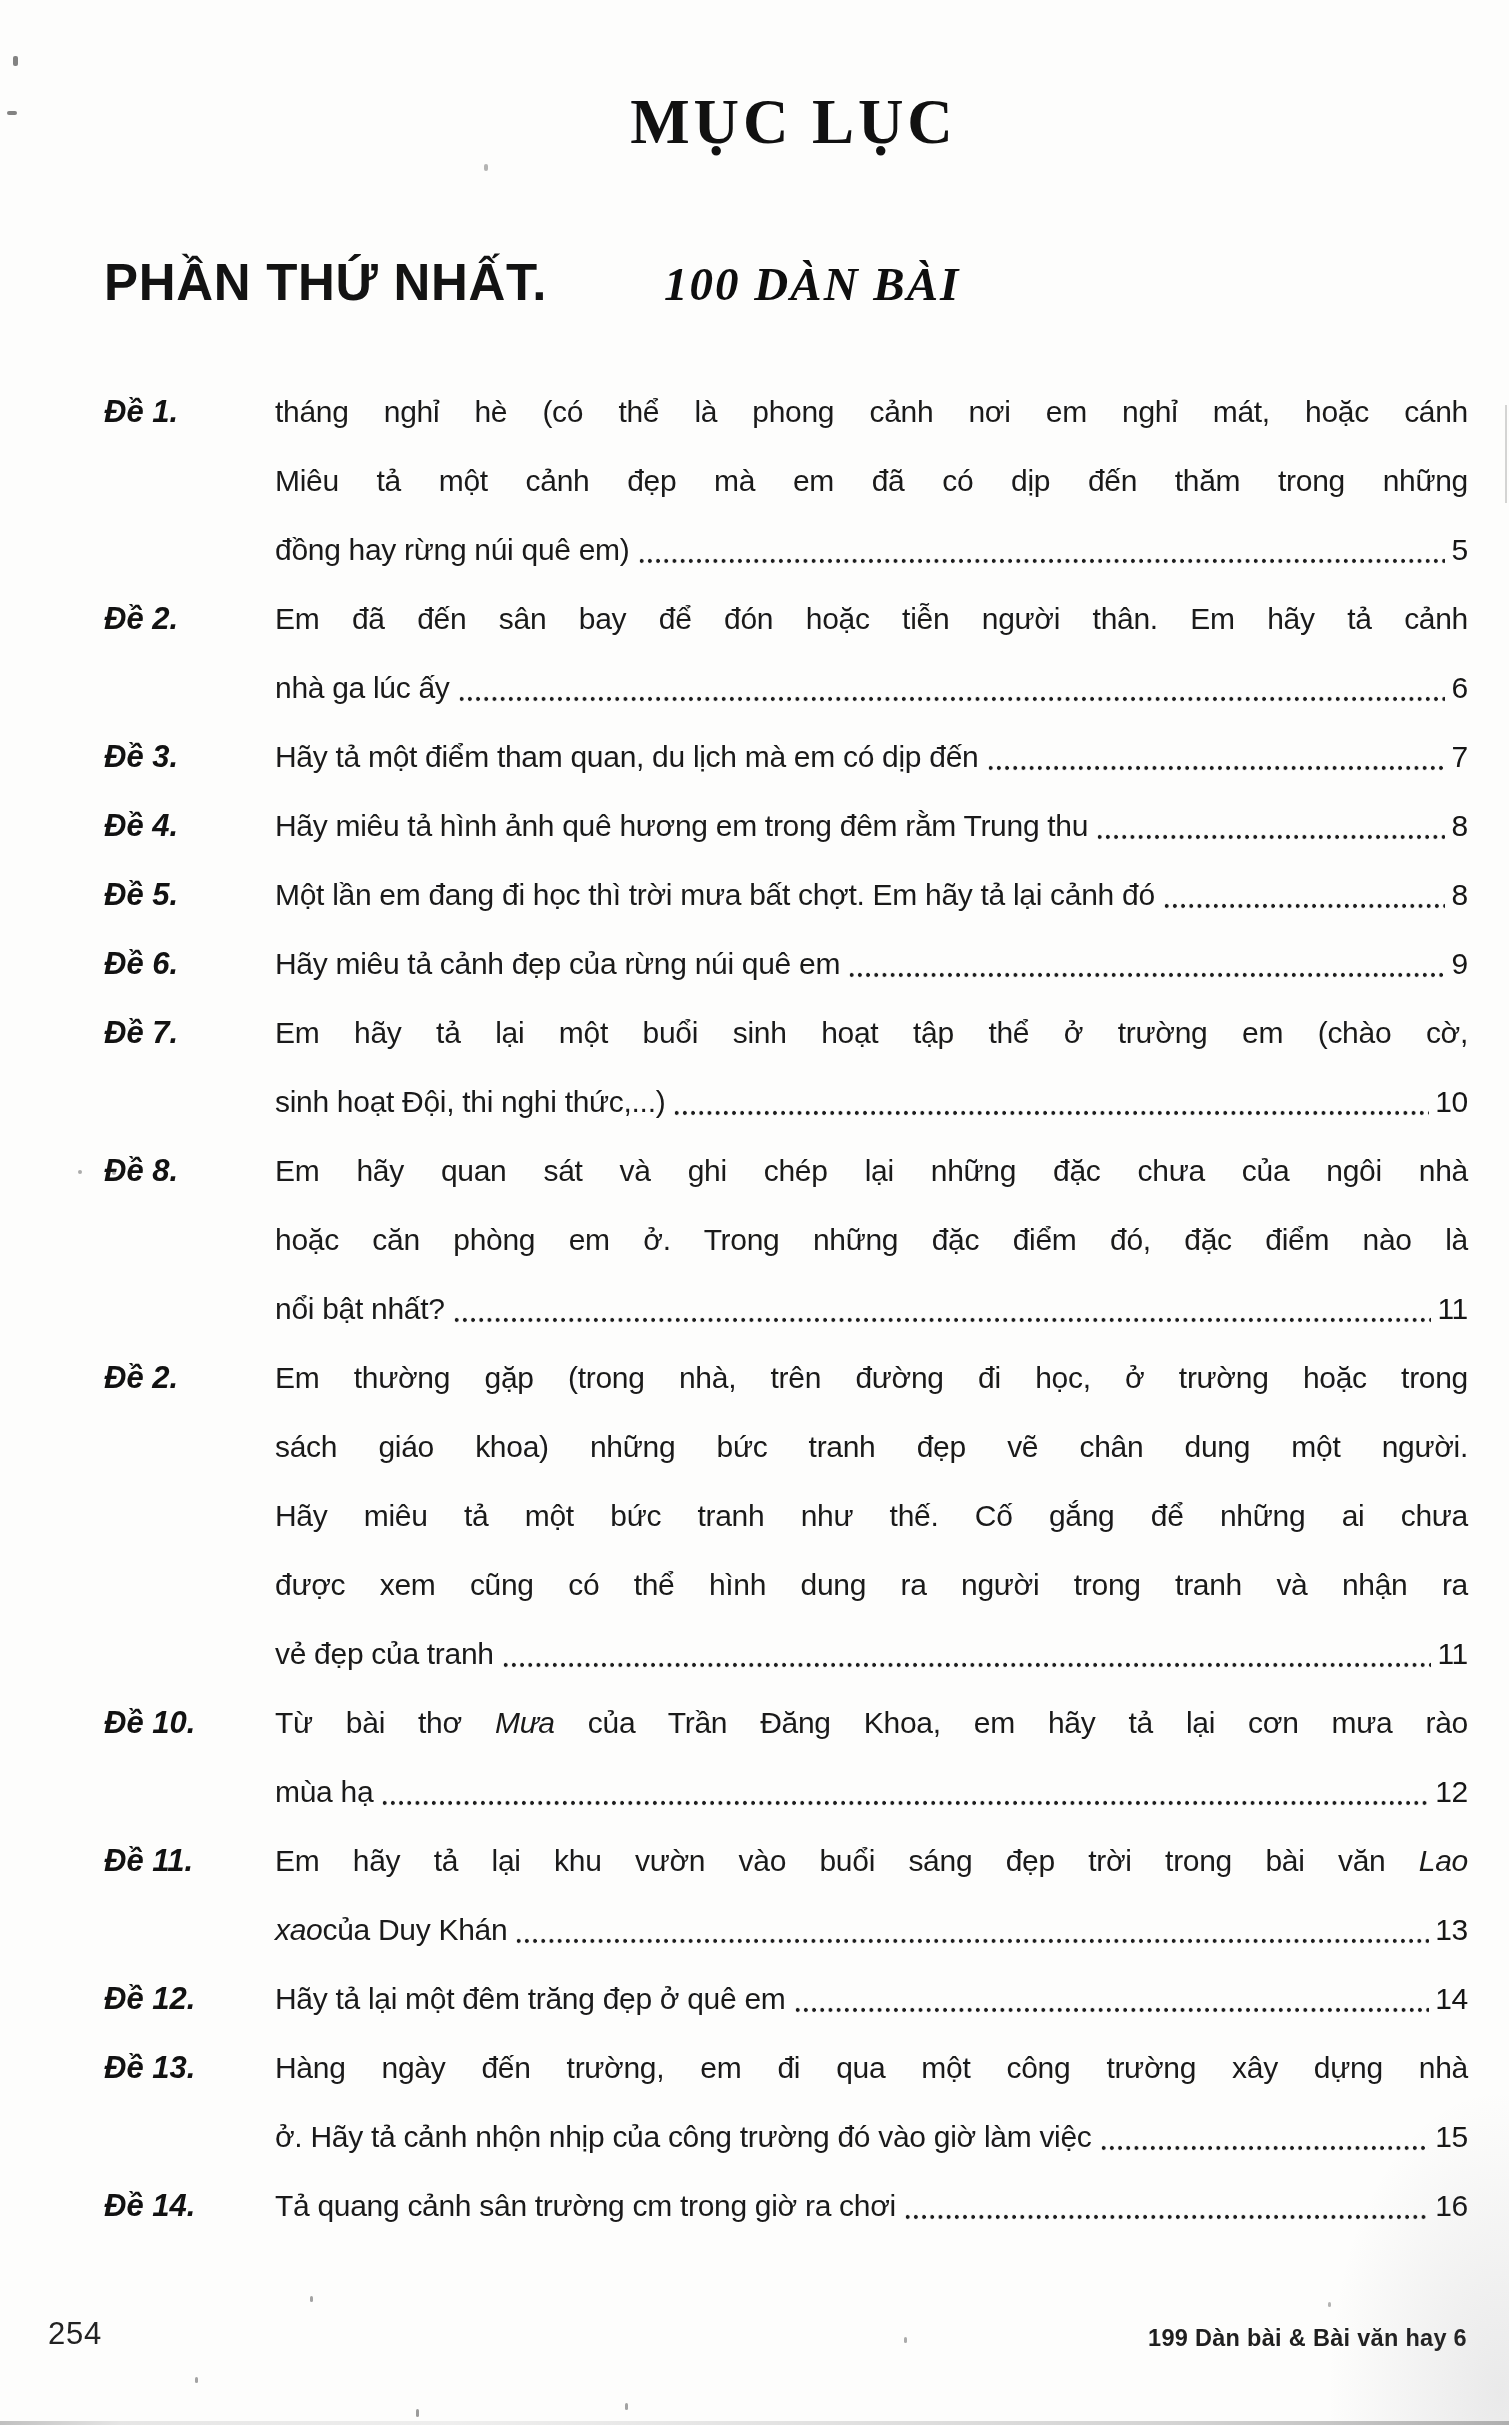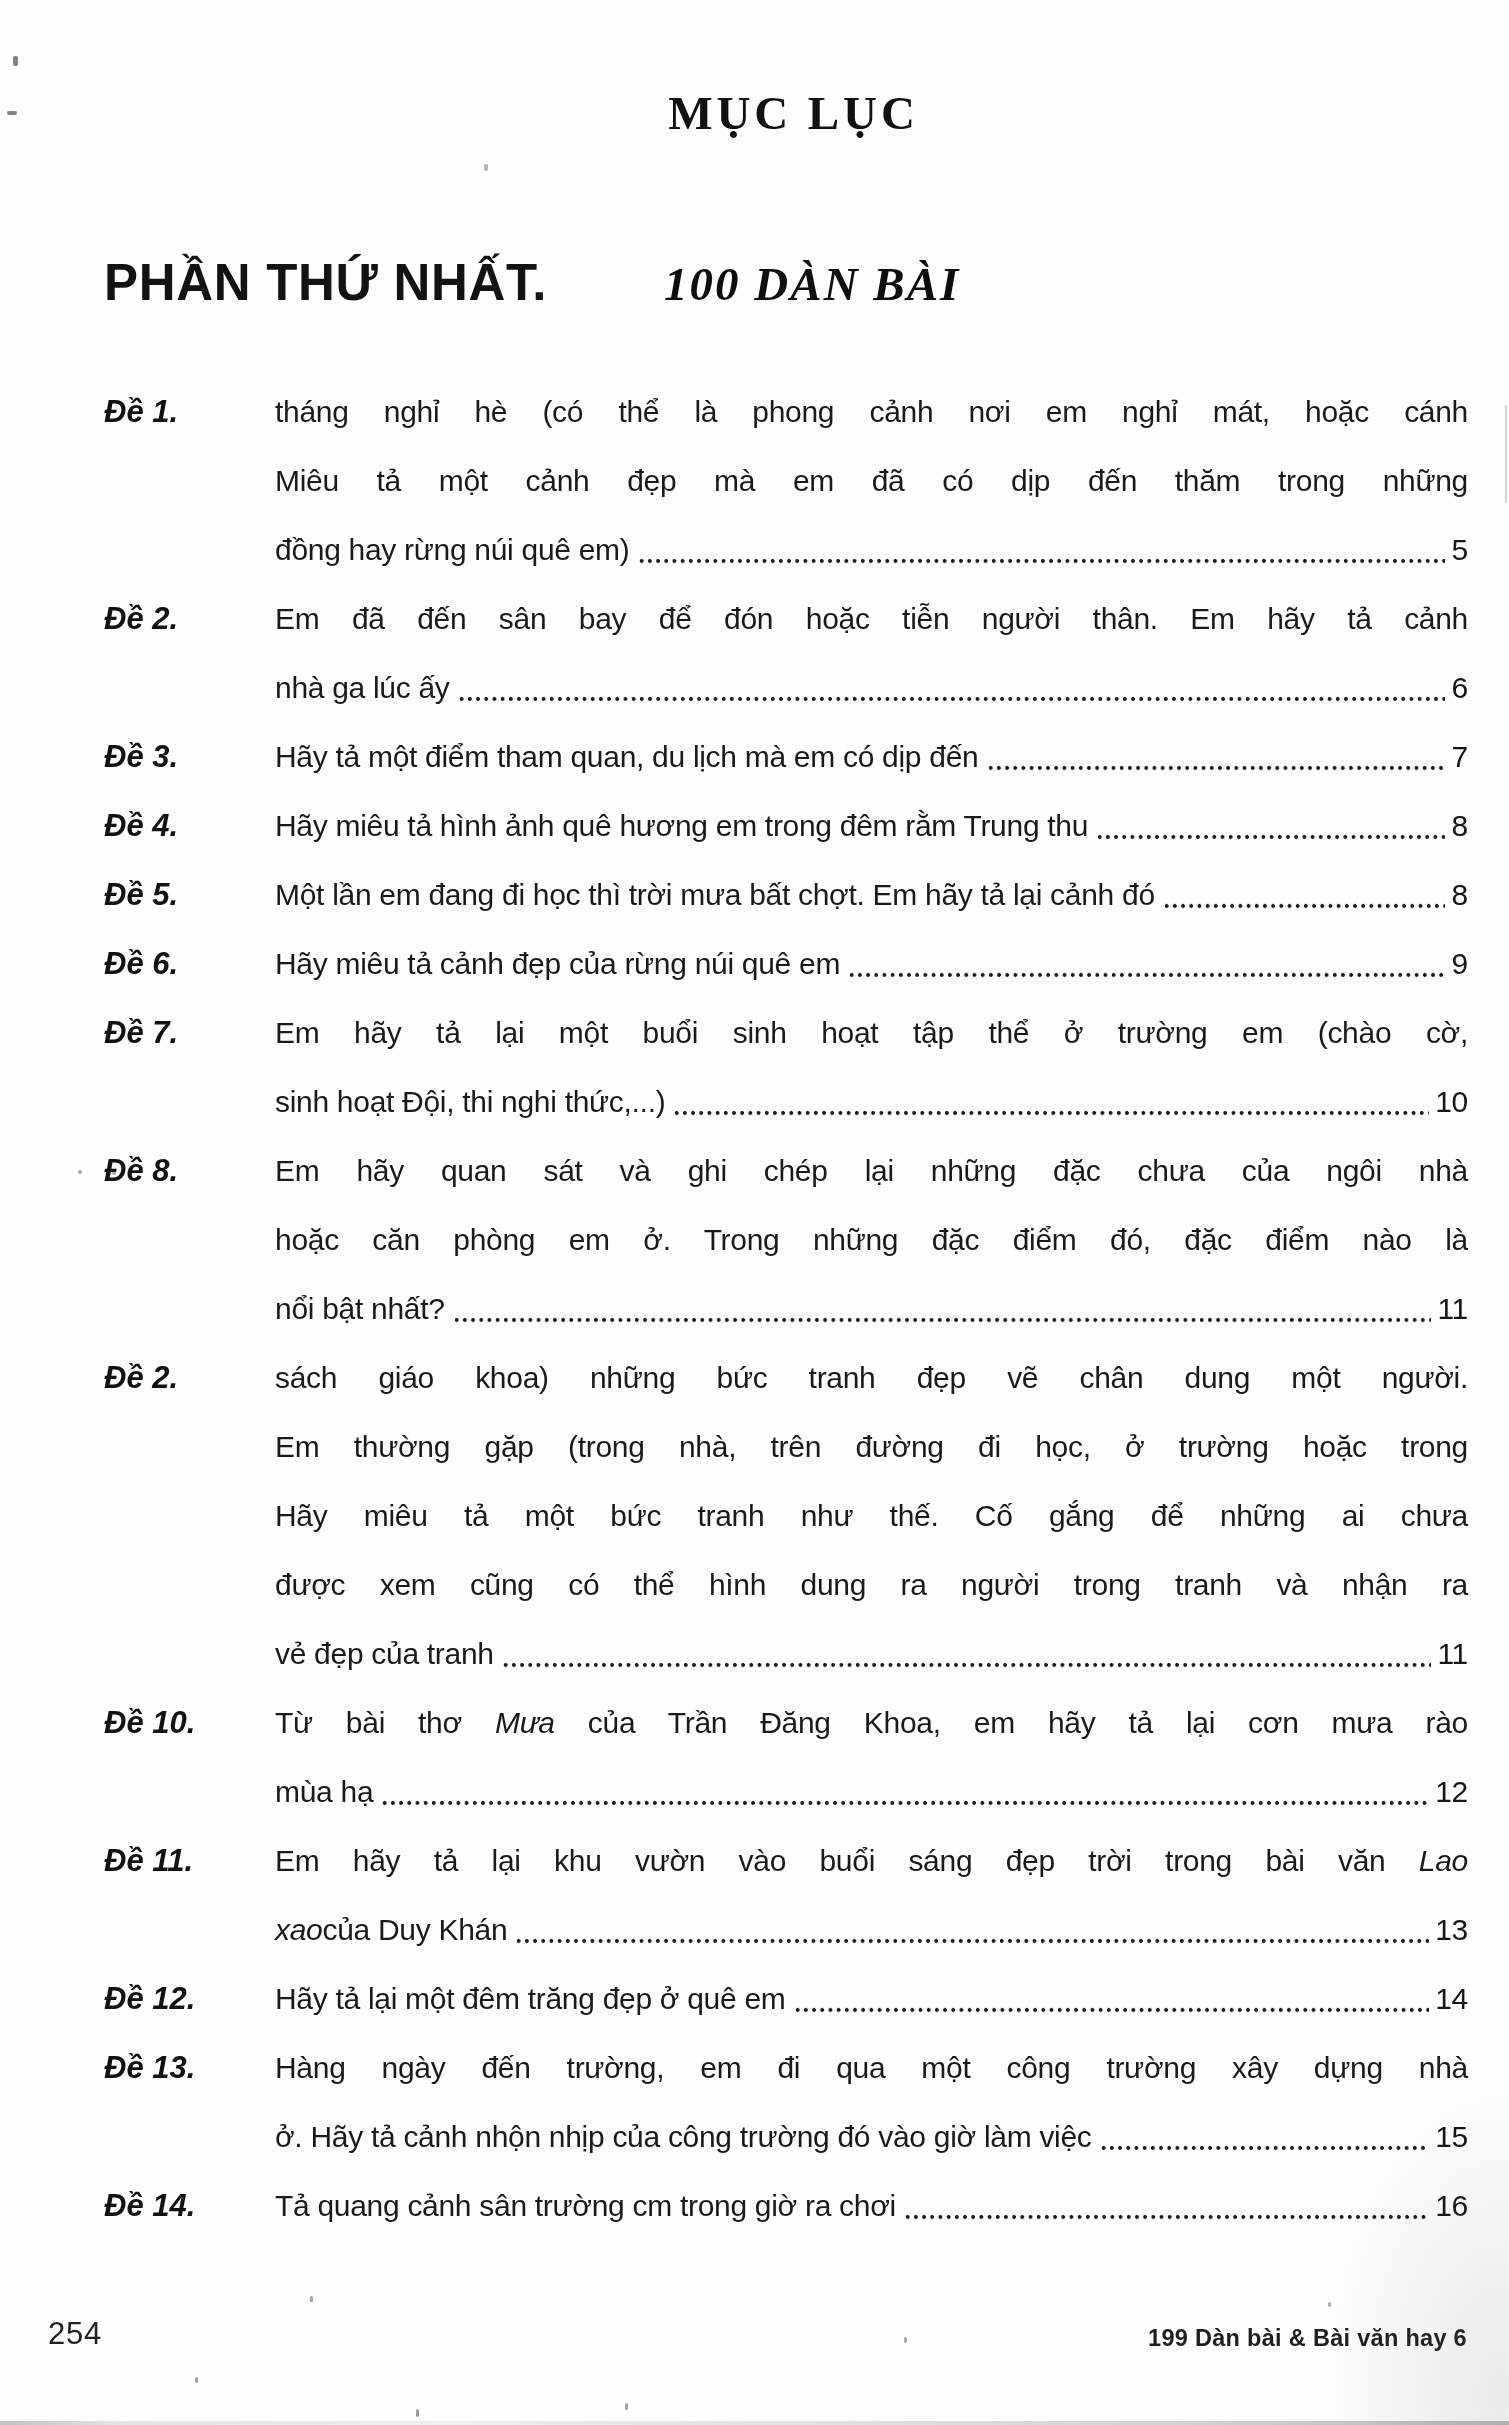--- a/index.html
+++ b/index.html
@@ -22,21 +22,21 @@
     position: absolute;
     top: 86px;
     left: 0;
     width: 100%;
     margin: 0;
     text-align: center;
     padding-left: 78px;
     box-sizing: border-box;
     font-family: "Liberation Serif", serif;
     font-weight: 700;
-    font-size: 47px;
+    font-size: 63px;
     letter-spacing: 3.9px;
     color: #111;
   }
   .part-row {
     position: absolute;
     top: 253px;
     left: 104px;
     right: 40px;
     display: flex;
     align-items: baseline;
@@ -260,22 +260,22 @@
           <div class="line leader-line">
             <span class="txtseg">nổi bật nhất?</span>
             <span class="leader"></span>
             <span class="pg">11</span>
           </div>
         </div>
       </div>
       <div class="entry">
         <div class="entry-label">Đề 2.</div>
         <div class="entry-lines">
+          <div class="line just"><span class="txtseg">Em thường gặp (trong nhà, trên đường đi học, ở trường hoặc trong</span></div>
           <div class="line just"><span class="txtseg">sách giáo khoa) những bức tranh đẹp vẽ chân dung một người.</span></div>
-          <div class="line just"><span class="txtseg">Em thường gặp (trong nhà, trên đường đi học, ở trường hoặc trong</span></div>
           <div class="line just"><span class="txtseg">Hãy miêu tả một bức tranh như thế. Cố gắng để những ai chưa</span></div>
           <div class="line just"><span class="txtseg">được xem cũng có thể hình dung ra người trong tranh và nhận ra</span></div>
           <div class="line leader-line">
             <span class="txtseg">vẻ đẹp của tranh</span>
             <span class="leader"></span>
             <span class="pg">11</span>
           </div>
         </div>
       </div>
       <div class="entry">

